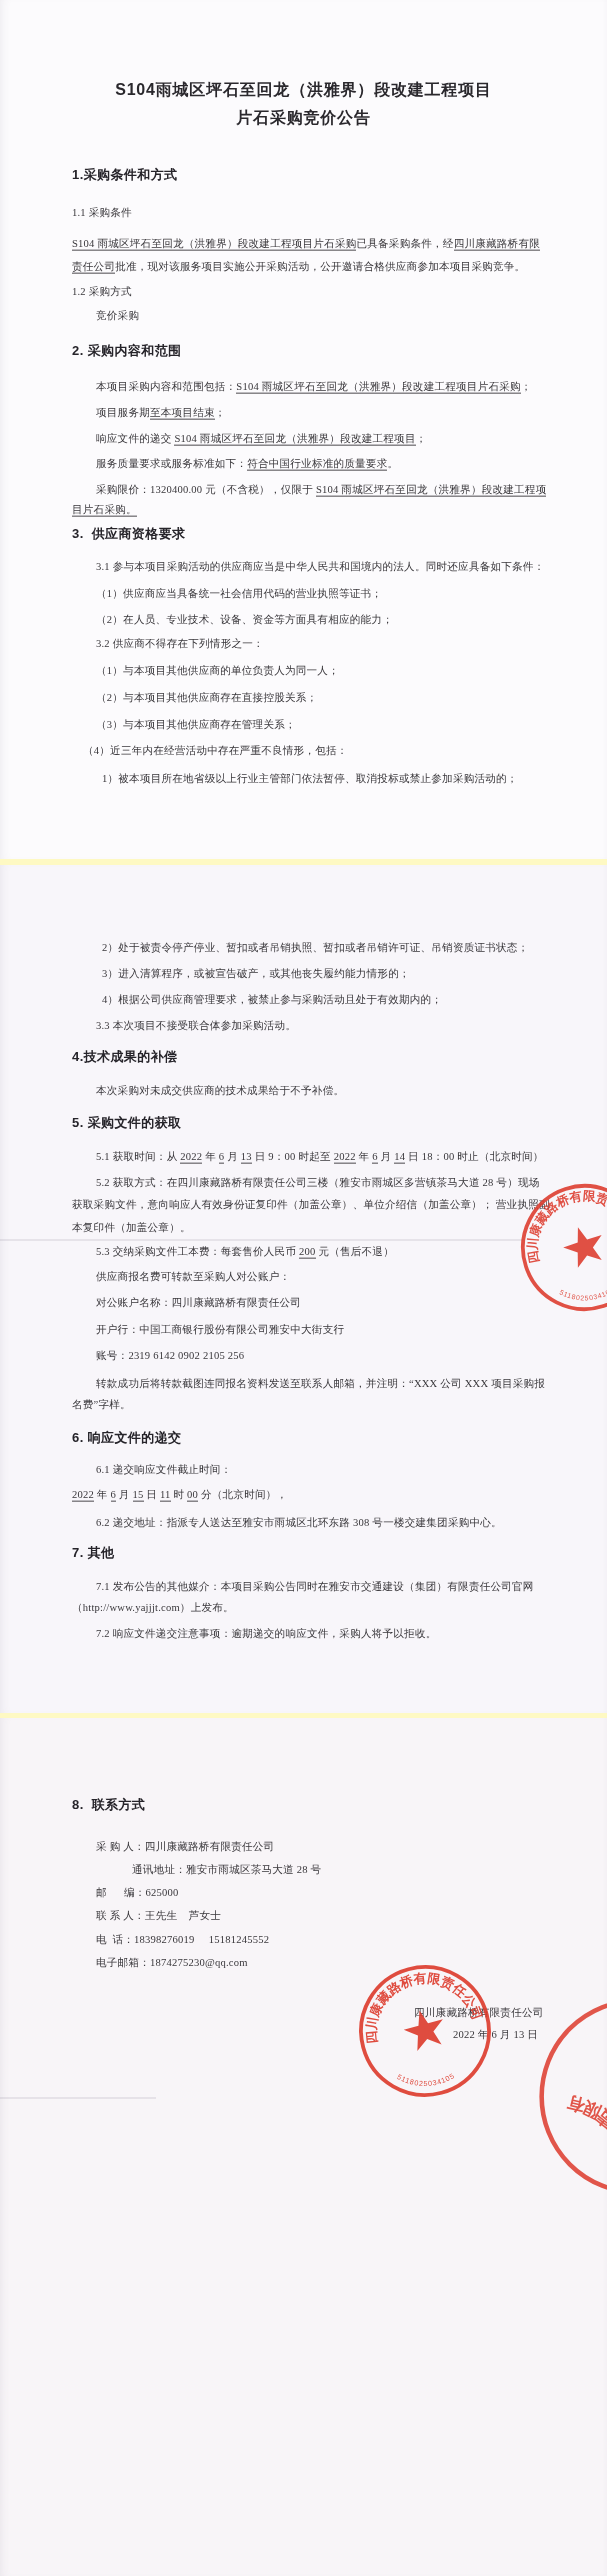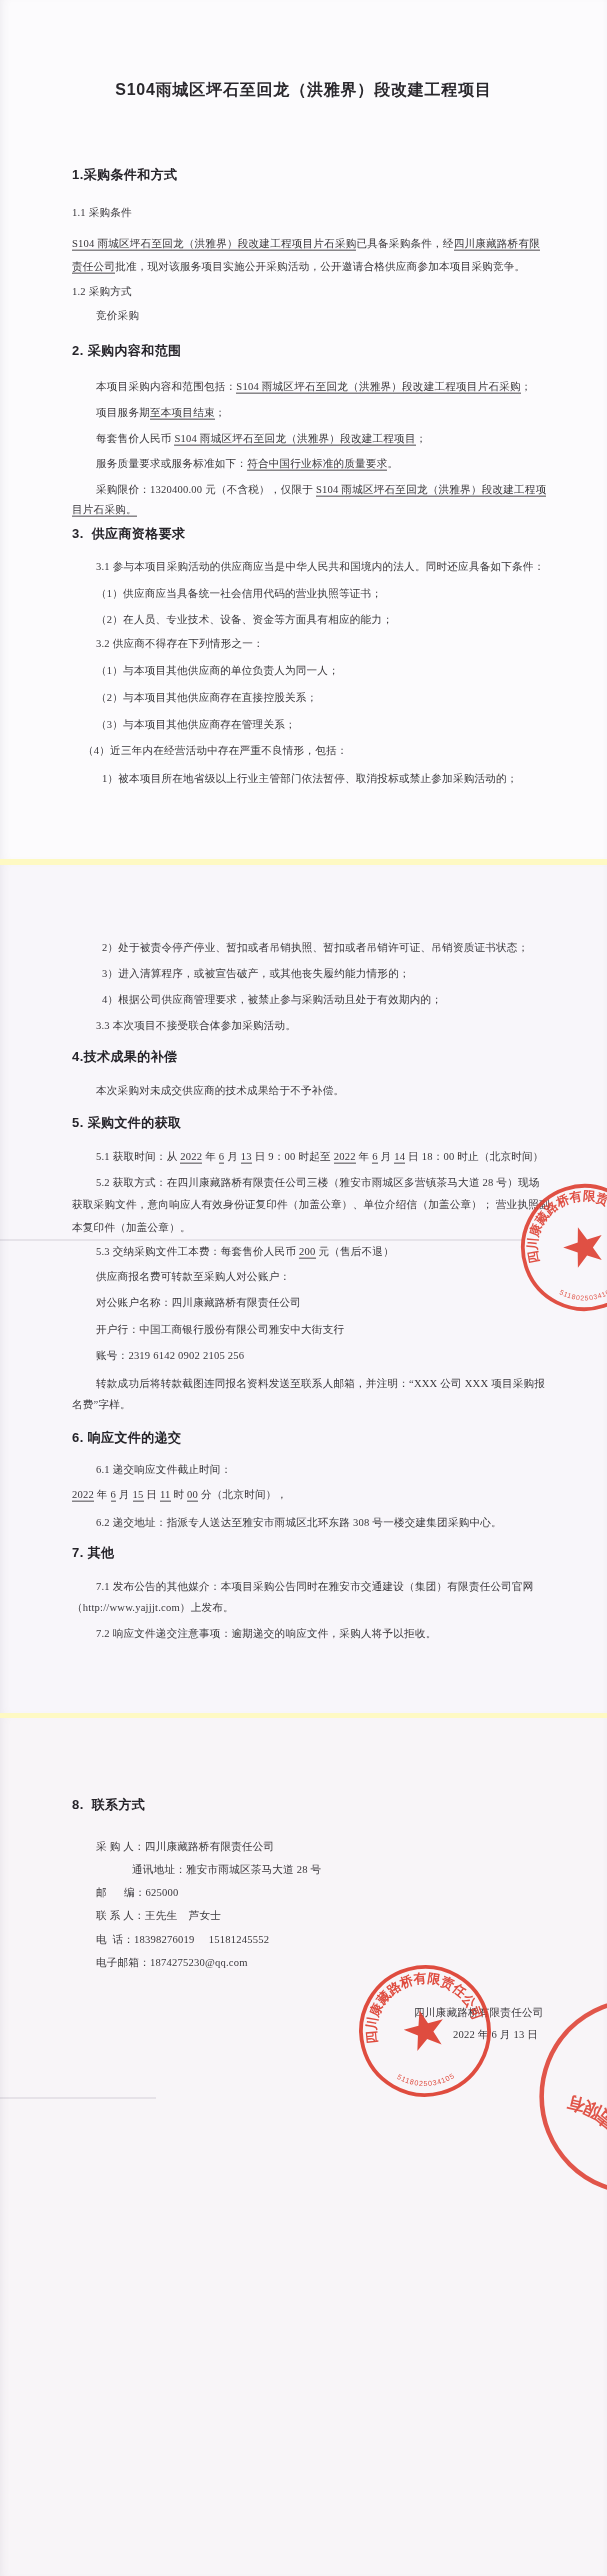--- a/index.html
+++ b/index.html
@@ -34,30 +34,31 @@
 </head>
 <body>
 
 <div class="doc">
     <div class="page" style="top: 0px; height: 859px; background: rgb(252, 251, 253);"></div>
     <div class="page" style="top: 865px; height: 848px; background: rgb(248, 246, 250);"></div>
     <div class="page" style="top: 1718px; height: 858px; background: rgb(248, 245, 248);"></div>
     <div class="fold" style="top: 1239px; left: 0px; width: 525px;"></div>
     <div class="fold" style="top: 2097px; left: 0px; width: 156px;"></div>
     <div class="line kind-title" style="top: 90px;"><span class="seg">S104雨城区坪石至回龙（洪雅界）段改建工程项目</span></div>
+    <div class="line kind-title" style="top: 118px;"><span class="seg">片石采购竞价公告</span></div>
     <div class="line kind-h" style="top: 175px; left: 72px;"><span class="seg">1.采购条件和方式</span></div>
     <div class="line kind-b" style="top: 213px; left: 72px;"><span class="seg">1.1 采购条件</span></div>
     <div class="line kind-b" style="top: 244px; left: 72px;"><span class="seg-u">S104 雨城区坪石至回龙（洪雅界）段改建工程项目片石采购</span><span class="seg">已具备采购条件，经</span><span class="seg-u">四川康藏路桥有限</span></div>
     <div class="line kind-b" style="top: 267px; left: 72px;"><span class="seg-u">责任公司</span><span class="seg">批准，现对该服务项目实施公开采购活动，公开邀请合格供应商参加本项目采购竞争。</span></div>
     <div class="line kind-b" style="top: 292px; left: 72px;"><span class="seg">1.2 采购方式</span></div>
     <div class="line kind-b" style="top: 316px; left: 96px;"><span class="seg">竞价采购</span></div>
     <div class="line kind-h" style="top: 351px; left: 72px;"><span class="seg">2. 采购内容和范围</span></div>
     <div class="line kind-b" style="top: 387px; left: 96px;"><span class="seg">本项目采购内容和范围包括：</span><span class="seg-u">S104 雨城区坪石至回龙（洪雅界）段改建工程项目片石采购</span><span class="seg">；</span></div>
     <div class="line kind-b" style="top: 413px; left: 96px;"><span class="seg">项目服务期</span><span class="seg-u">至本项目结束</span><span class="seg">；</span></div>
-    <div class="line kind-b" style="top: 439px; left: 96px;"><span class="seg">每套售价人民币 </span><span class="seg-u">S104 雨城区坪石至回龙（洪雅界）段改建工程项目</span><span class="seg">；</span></div>
+    <div class="line kind-b" style="top: 439px; left: 96px;"><span class="seg">响应文件的递交 </span><span class="seg-u">S104 雨城区坪石至回龙（洪雅界）段改建工程项目</span><span class="seg">；</span></div>
     <div class="line kind-b" style="top: 464px; left: 96px;"><span class="seg">服务质量要求或服务标准如下：</span><span class="seg-u">符合中国行业标准的质量要求</span><span class="seg">。</span></div>
     <div class="line kind-b" style="top: 490px; left: 96px;"><span class="seg">采购限价：1320400.00 元（不含税），仅限于 </span><span class="seg-u">S104 雨城区坪石至回龙（洪雅界）段改建工程项</span></div>
     <div class="line kind-b" style="top: 510px; left: 72px;"><span class="seg-u">目片石采购。</span></div>
     <div class="line kind-h" style="top: 534px; left: 72px;"><span class="seg">3.  供应商资格要求</span></div>
     <div class="line kind-b" style="top: 567px; left: 96px;"><span class="seg">3.1 参与本项目采购活动的供应商应当是中华人民共和国境内的法人。同时还应具备如下条件：</span></div>
     <div class="line kind-b" style="top: 594px; left: 96px;"><span class="seg">（1）供应商应当具备统一社会信用代码的营业执照等证书；</span></div>
     <div class="line kind-b" style="top: 620px; left: 96px;"><span class="seg">（2）在人员、专业技术、设备、资金等方面具有相应的能力；</span></div>
     <div class="line kind-b" style="top: 644px; left: 96px;"><span class="seg">3.2 供应商不得存在下列情形之一：</span></div>
     <div class="line kind-b" style="top: 671px; left: 96px;"><span class="seg">（1）与本项目其他供应商的单位负责人为同一人；</span></div>
     <div class="line kind-b" style="top: 698px; left: 96px;"><span class="seg">（2）与本项目其他供应商存在直接控股关系；</span></div>

